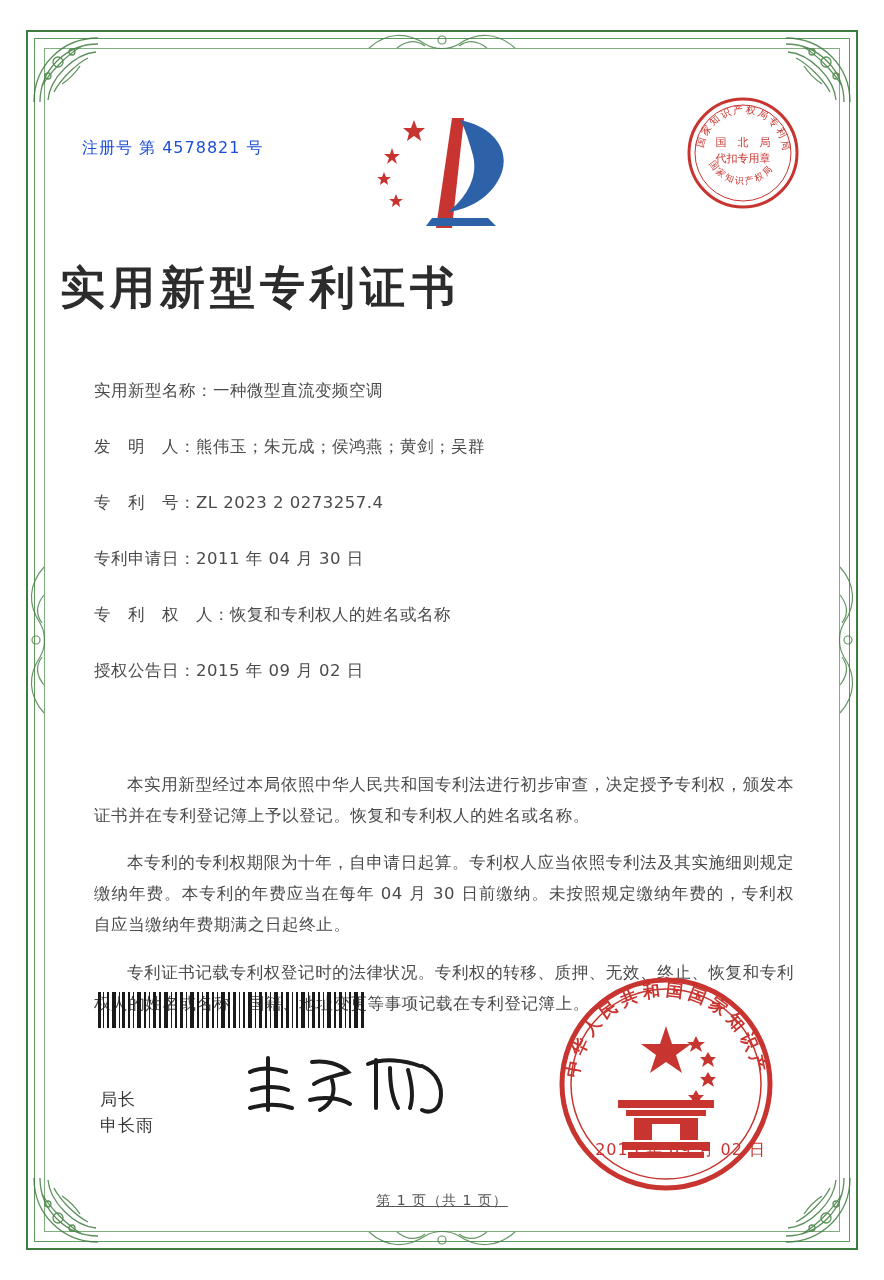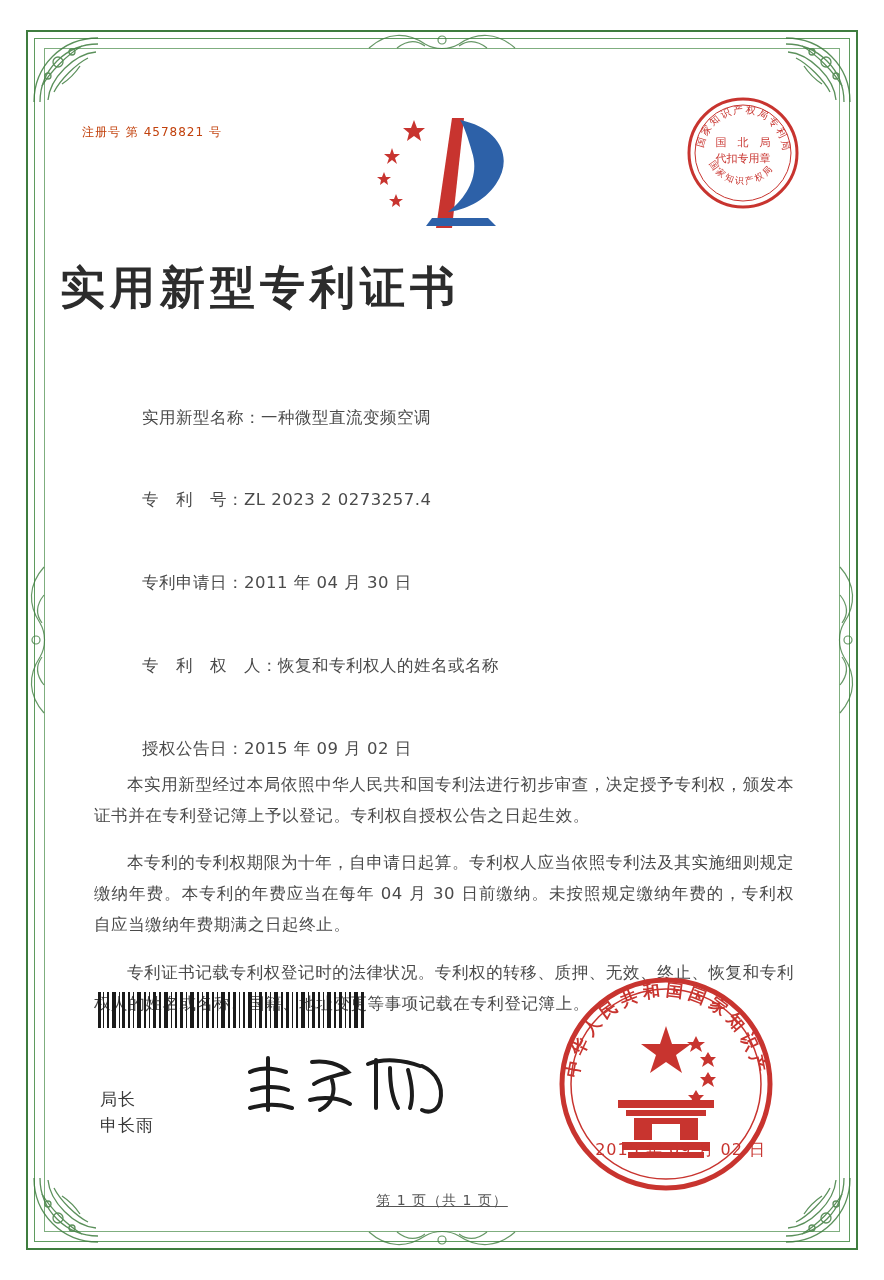--- a/index.html
+++ b/index.html
@@ -63,24 +63,24 @@
     position: absolute;
     left: 60px;
     top: 62px;
     width: 764px;
     height: 1156px;
   }
 
   .reg-no {
     position: absolute;
     left: 22px;
-    top: 62px;
-    font-size: 12px;
+    top: 76px;
+    font-size: 16px;
     letter-spacing: 1px;
-    color: #c2410c;
+    color: #1d4ed8;
     white-space: nowrap;
   }
 
   
   .logo {
     position: absolute;
     left: 308px;
     top: 52px;
     width: 160px;
     height: 120px;
@@ -116,25 +116,23 @@
   }
   .field-row {
     font-size: 16.5px;
     color: #4a4a4a;
     margin-bottom: 34px;
     white-space: nowrap;
     letter-spacing: .5px;
   }
   .field-label {
     display: inline-block;
-    margin-left: 48px;
   }
   .field-value {
     display: inline-block;
-    margin-top: 27px;
   }
 
   .paragraphs {
     position: absolute;
     left: 34px;
     top: 690px;
     width: 700px;
   }
   .para {
     font-size: 16.5px;
@@ -332,35 +330,38 @@
       </text>
     </svg>
 
     <div class="doc-title">实用新型专利证书</div>
 
     <div class="fields">
       <div class="field-row">
         <span class="field-label">实用新型名称：</span><span class="field-value">一种微型直流变频空调</span>
       </div>
       <div class="field-row">
+        <span class="field-label">发　明　人：</span><span class="field-value">熊伟玉；朱元成；侯鸿燕；黄剑；吴群</span>
+      </div>
+      <div class="field-row">
         <span class="field-label">专　利　号：</span><span class="field-value">ZL 2023 2 0273257.4</span>
       </div>
       <div class="field-row">
         <span class="field-label">专利申请日：</span><span class="field-value">2011 年 04 月 30 日</span>
       </div>
       <div class="field-row">
         <span class="field-label">专　利　权　人：</span><span class="field-value">恢复和专利权人的姓名或名称</span>
       </div>
       <div class="field-row">
         <span class="field-label">授权公告日：</span><span class="field-value">2015 年 09 月 02 日</span>
       </div>
     </div>
 
     <div class="paragraphs">
-      <p class="para">本实用新型经过本局依照中华人民共和国专利法进行初步审查，决定授予专利权，颁发本证书并在专利登记簿上予以登记。专利权自授权公告之日起生效。</p>
+      <p class="para">本实用新型经过本局依照中华人民共和国专利法进行初步审查，决定授予专利权，颁发本证书并在专利登记簿上予以登记。恢复和专利权人的姓名或名称。</p>
       <p class="para">本专利的专利权期限为十年，自申请日起算。专利权人应当依照专利法及其实施细则规定缴纳年费。本专利的年费应当在每年 04 月 30 日前缴纳。未按照规定缴纳年费的，专利权自应当缴纳年费期满之日起终止。</p>
       <p class="para">专利证书记载专利权登记时的法律状况。专利权的转移、质押、无效、终止、恢复和专利权人的姓名或名称、国籍、地址变更等事项记载在专利登记簿上。</p>
     </div>
 
     <svg class="barcode" viewBox="0 0 268 36" preserveAspectRatio="none">
       <g fill="#1a1a1a">
         <rect x="0" y="0" width="3" height="36"></rect>
           <rect x="5" y="0" width="1" height="36"></rect>
         <rect x="9" y="0" width="2" height="36"></rect>
           <rect x="14" y="0" width="4" height="36"></rect>

